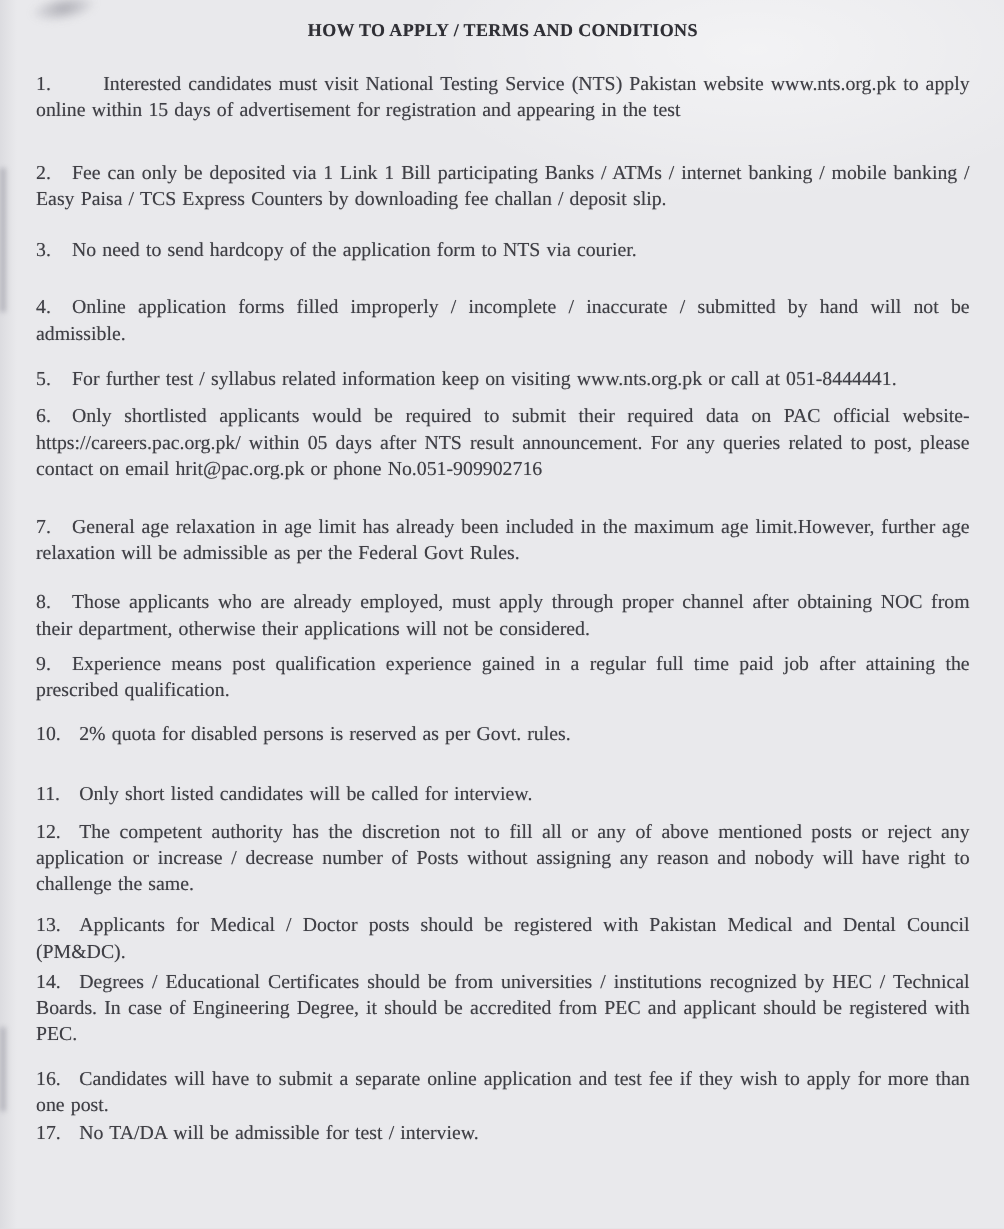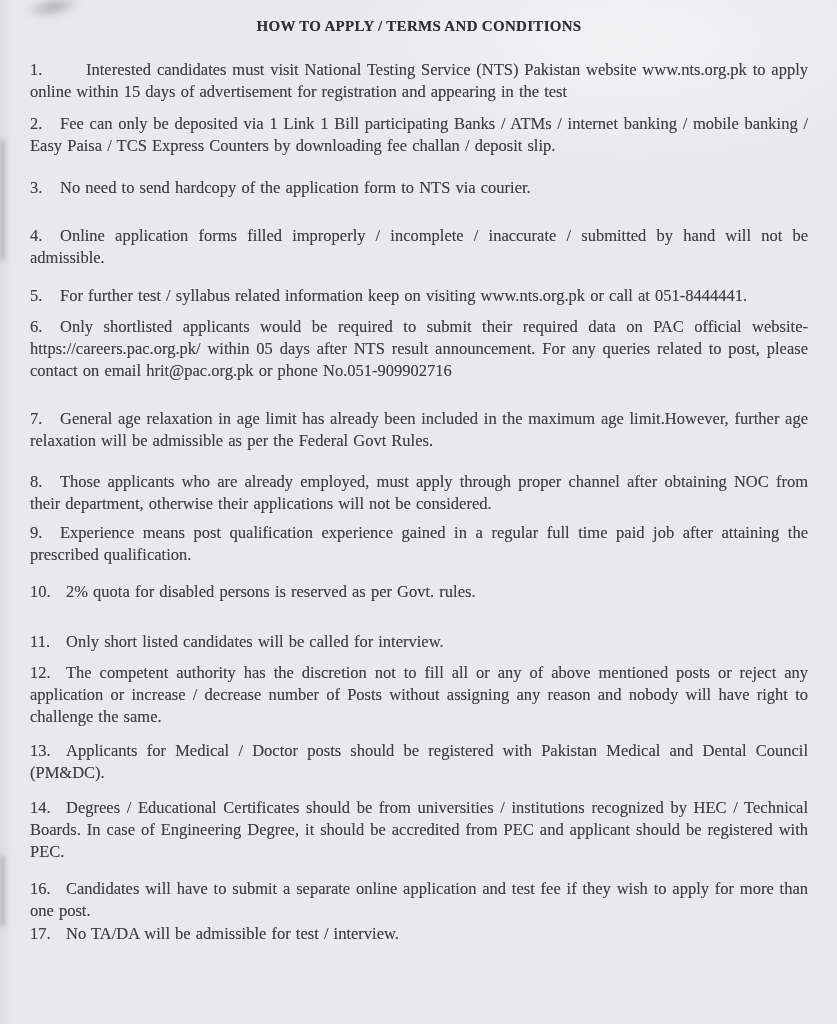--- a/index.html
+++ b/index.html
@@ -66,33 +66,33 @@
     word-spacing: 1px;
   }
   .item .num {
     display: inline-block;
     min-width: 30px;
   }
   .item:first-of-type .num { min-width: 56px; }
   .item:nth-of-type(n+10) .num { min-width: 36px; }
 
   
-  .item:nth-of-type(1)  { margin-bottom: 10px; }
+  .item:nth-of-type(1)  { margin-bottom: 30px; }
   .item:nth-of-type(2)  { margin-bottom: 20px; }
   .item:nth-of-type(3)  { margin-bottom: 26px; }
   .item:nth-of-type(4)  { margin-bottom: 16px; }
   .item:nth-of-type(5)  { margin-bottom: 9px;  }
   .item:nth-of-type(6)  { margin-bottom: 26px;  }
   .item:nth-of-type(7)  { margin-bottom: 19px; }
   .item:nth-of-type(8)  { margin-bottom: 7px;  }
   .item:nth-of-type(9)  { margin-bottom: 15px; }
   .item:nth-of-type(10) { margin-bottom: 28px; }
   .item:nth-of-type(11) { margin-bottom: 9px;  }
   .item:nth-of-type(12) { margin-bottom: 12px; }
-  .item:nth-of-type(13) { margin-bottom: 13px;  }
+  .item:nth-of-type(13) { margin-bottom: 3px;  }
   .item:nth-of-type(14) { margin-bottom: 15px; }
   .item:nth-of-type(15) { margin-bottom: 1px;  }
   .item:nth-of-type(16) { margin-bottom: 8px;  }
   .item:nth-of-type(17) { margin-bottom: 0;    }
 </style>
 </head>
 <body>
 
 <div class="page">
   <div class="smudge-top-left"></div>

